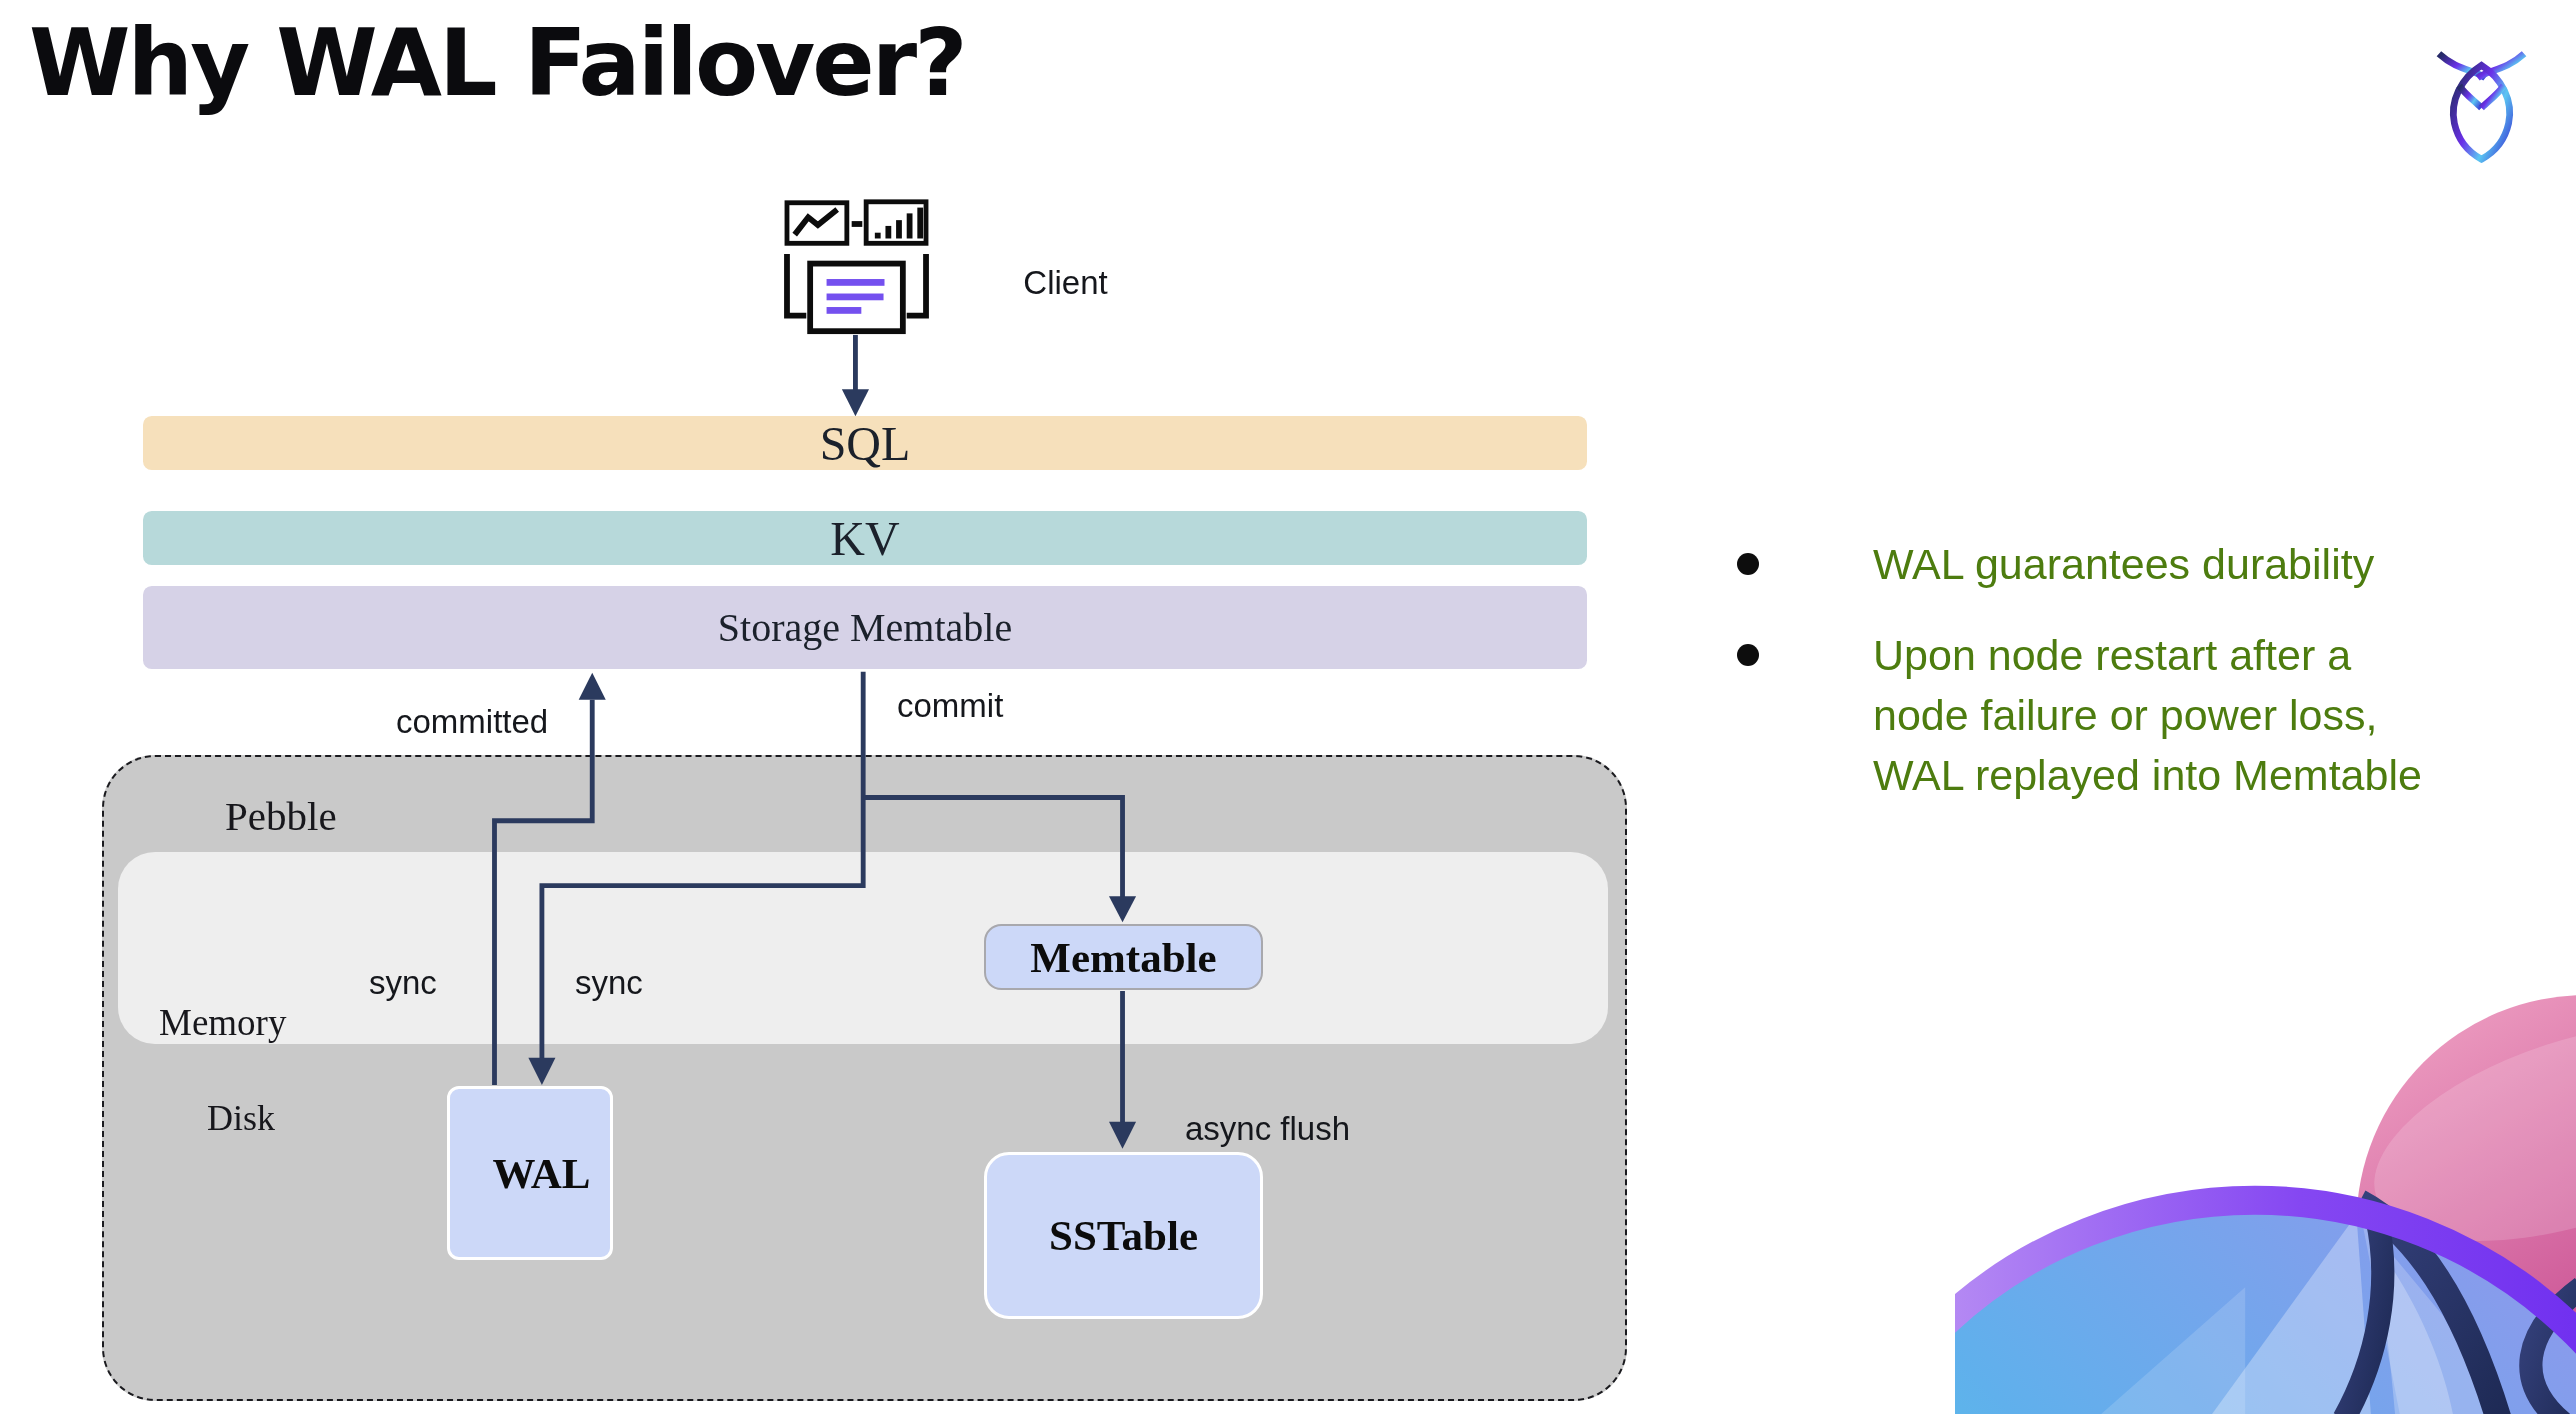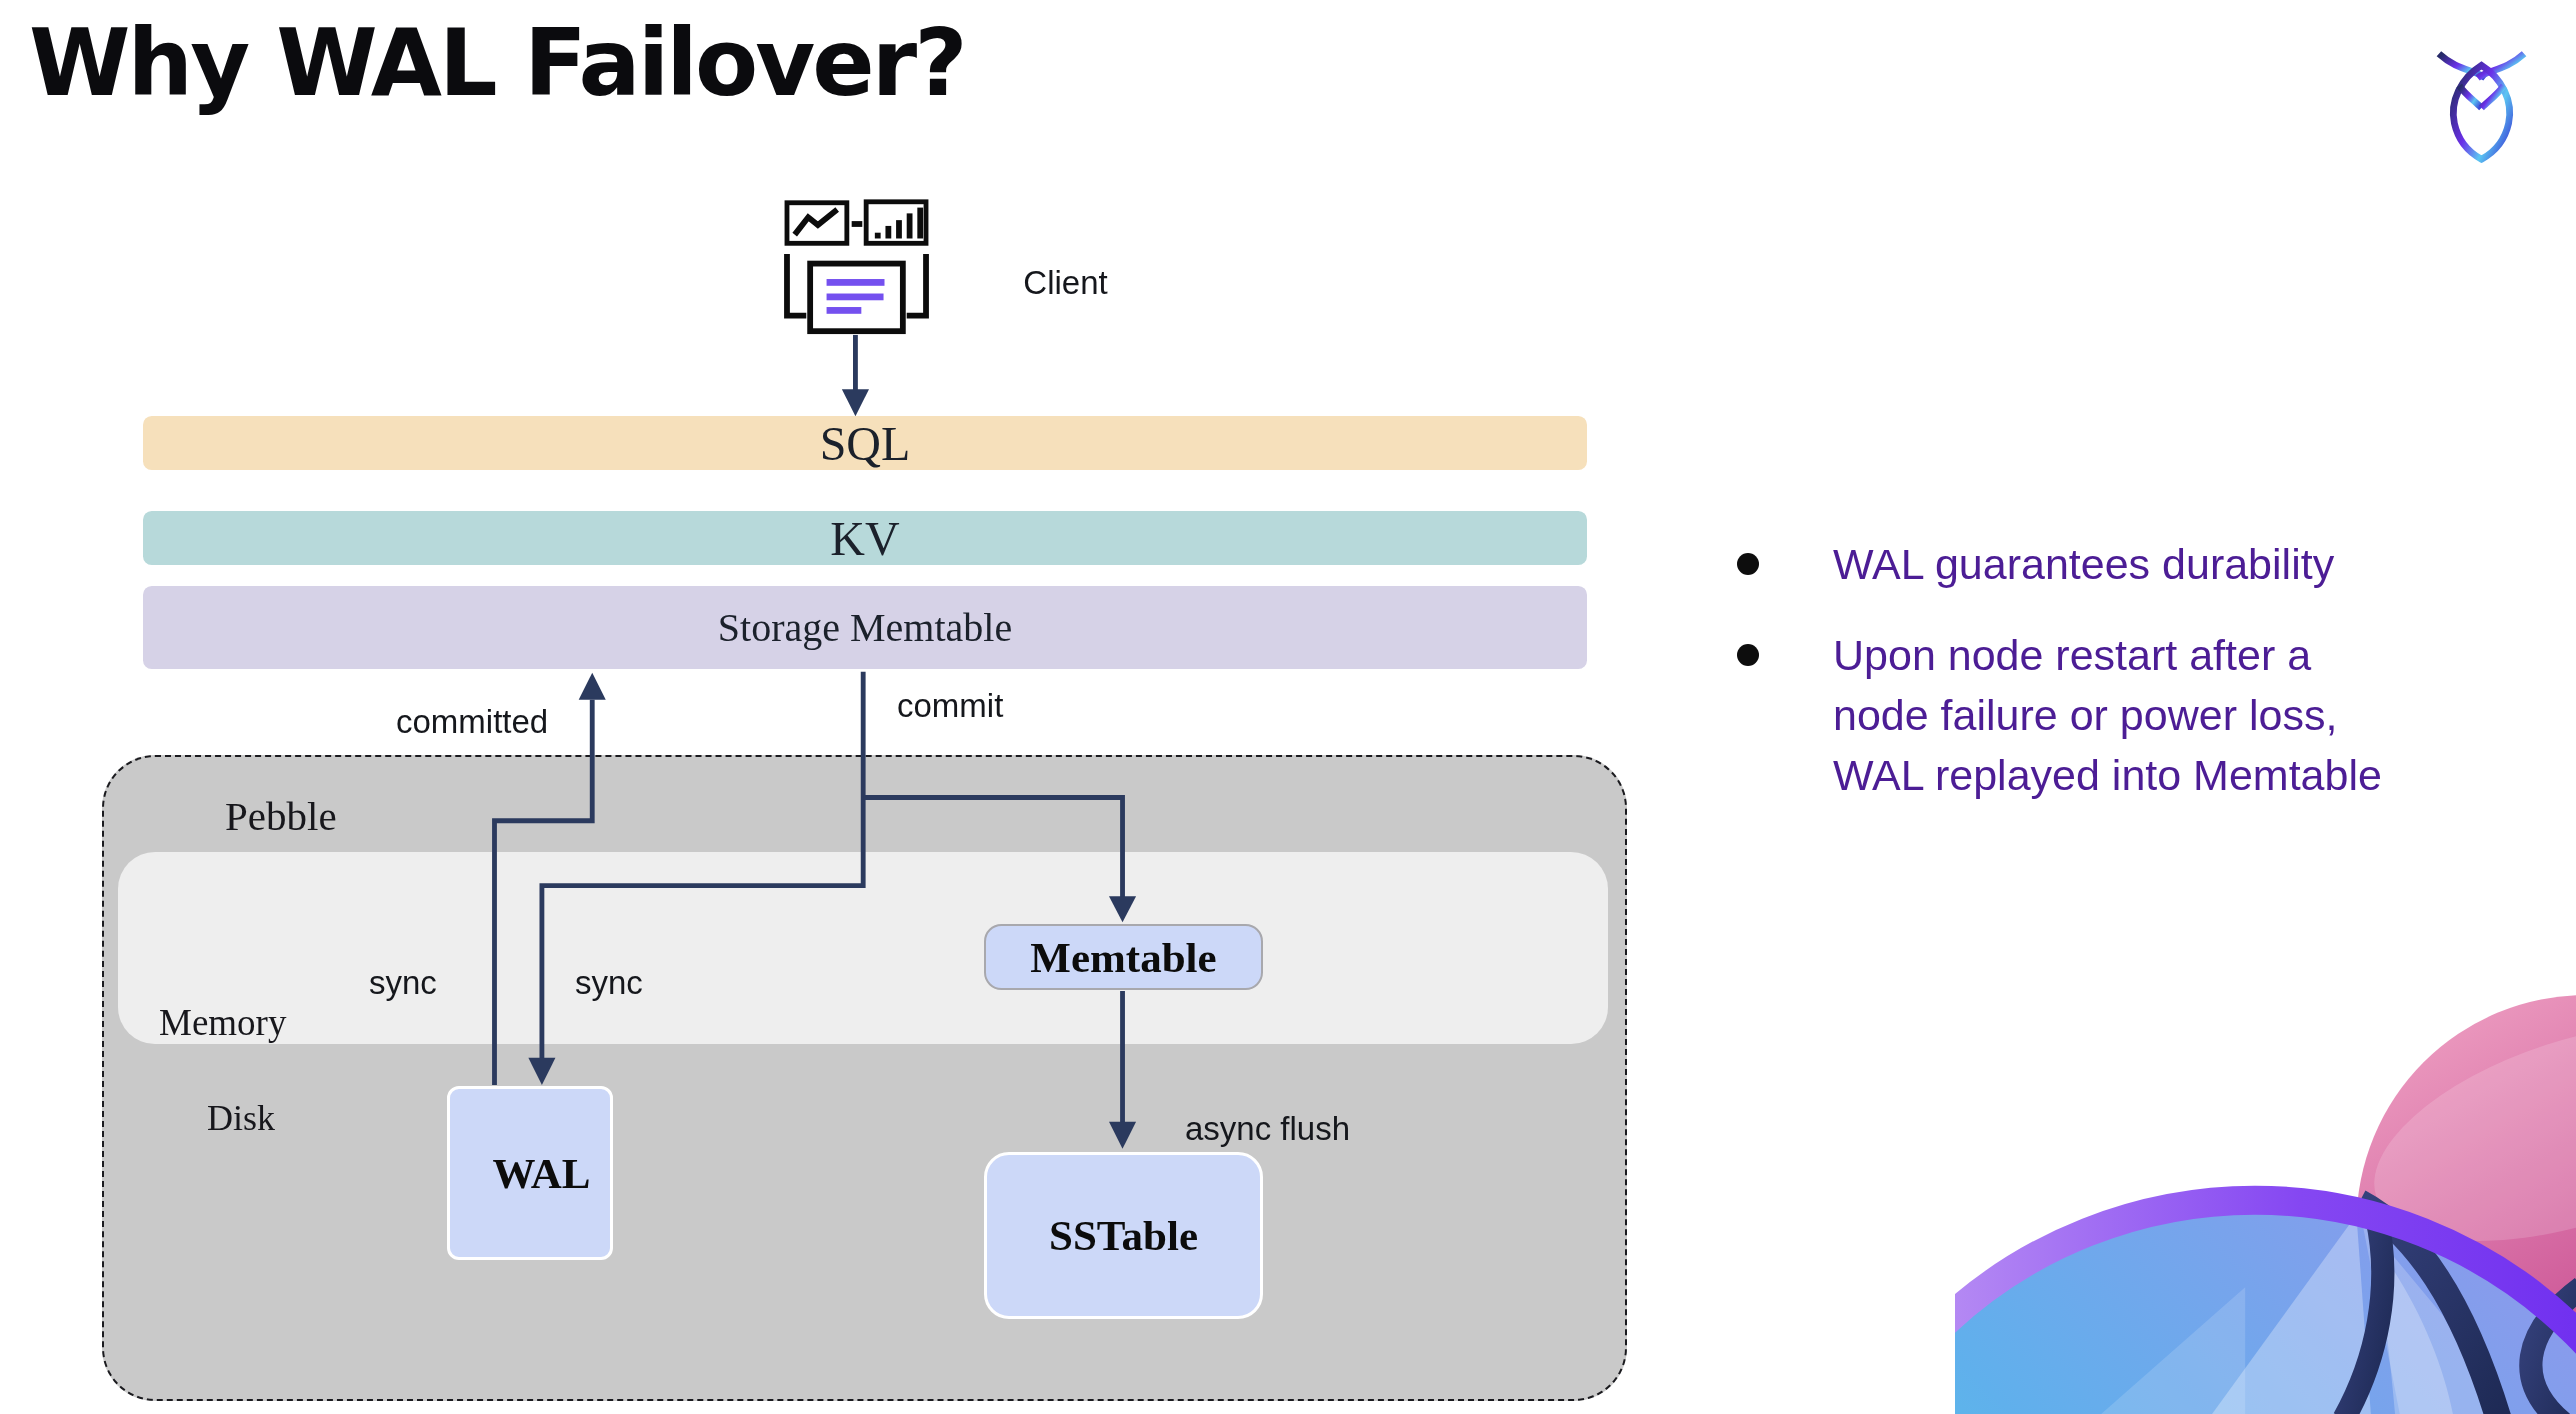--- a/index.html
+++ b/index.html
@@ -49,21 +49,21 @@
   .node{
     background:#ccd8f8;display:flex;align-items:center;justify-content:center;
     font-weight:bold;font-size:43px;color:#0c0c0c;box-sizing:border-box;
     font-family:"Liberation Serif","DejaVu Serif",serif;
   }
   .node-memtable{left:984px;top:924px;width:279px;height:66px;border:2.9px solid #a8a8ad;border-radius:17.4px;}
   .node-wal{left:447px;top:1086px;width:166px;height:174px;border:3.9px solid #ffffff;border-radius:12px;padding-left:23px;}
   .node-sstable{left:984px;top:1152px;width:279px;height:167px;border:3.9px solid #ffffff;border-radius:25px;}
 
   .bullets{left:1737px;top:534px;width:803px;list-style:none;margin:0;padding:0;}
-  .bullets li{display:flex;align-items:flex-start;color:#4c1d95;font-size:43px;line-height:60px;}
+  .bullets li{display:flex;align-items:flex-start;color:#4d7c0f;font-size:43px;line-height:60px;gap:40px;}
   .bullets li + li{margin-top:31px;}
   .bullet-dot{
     flex:0 0 auto;width:22px;height:22px;border-radius:50%;background:#0d0d0d;
     margin:19.4px 74px 0 0;
   }
   .bullet-text span{display:block;}
 
   svg{display:block;}
 </style>
 </head>

